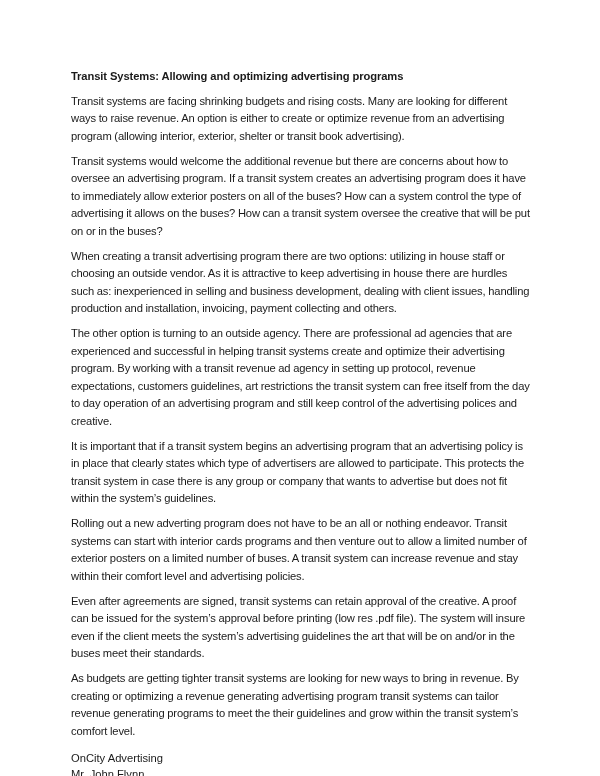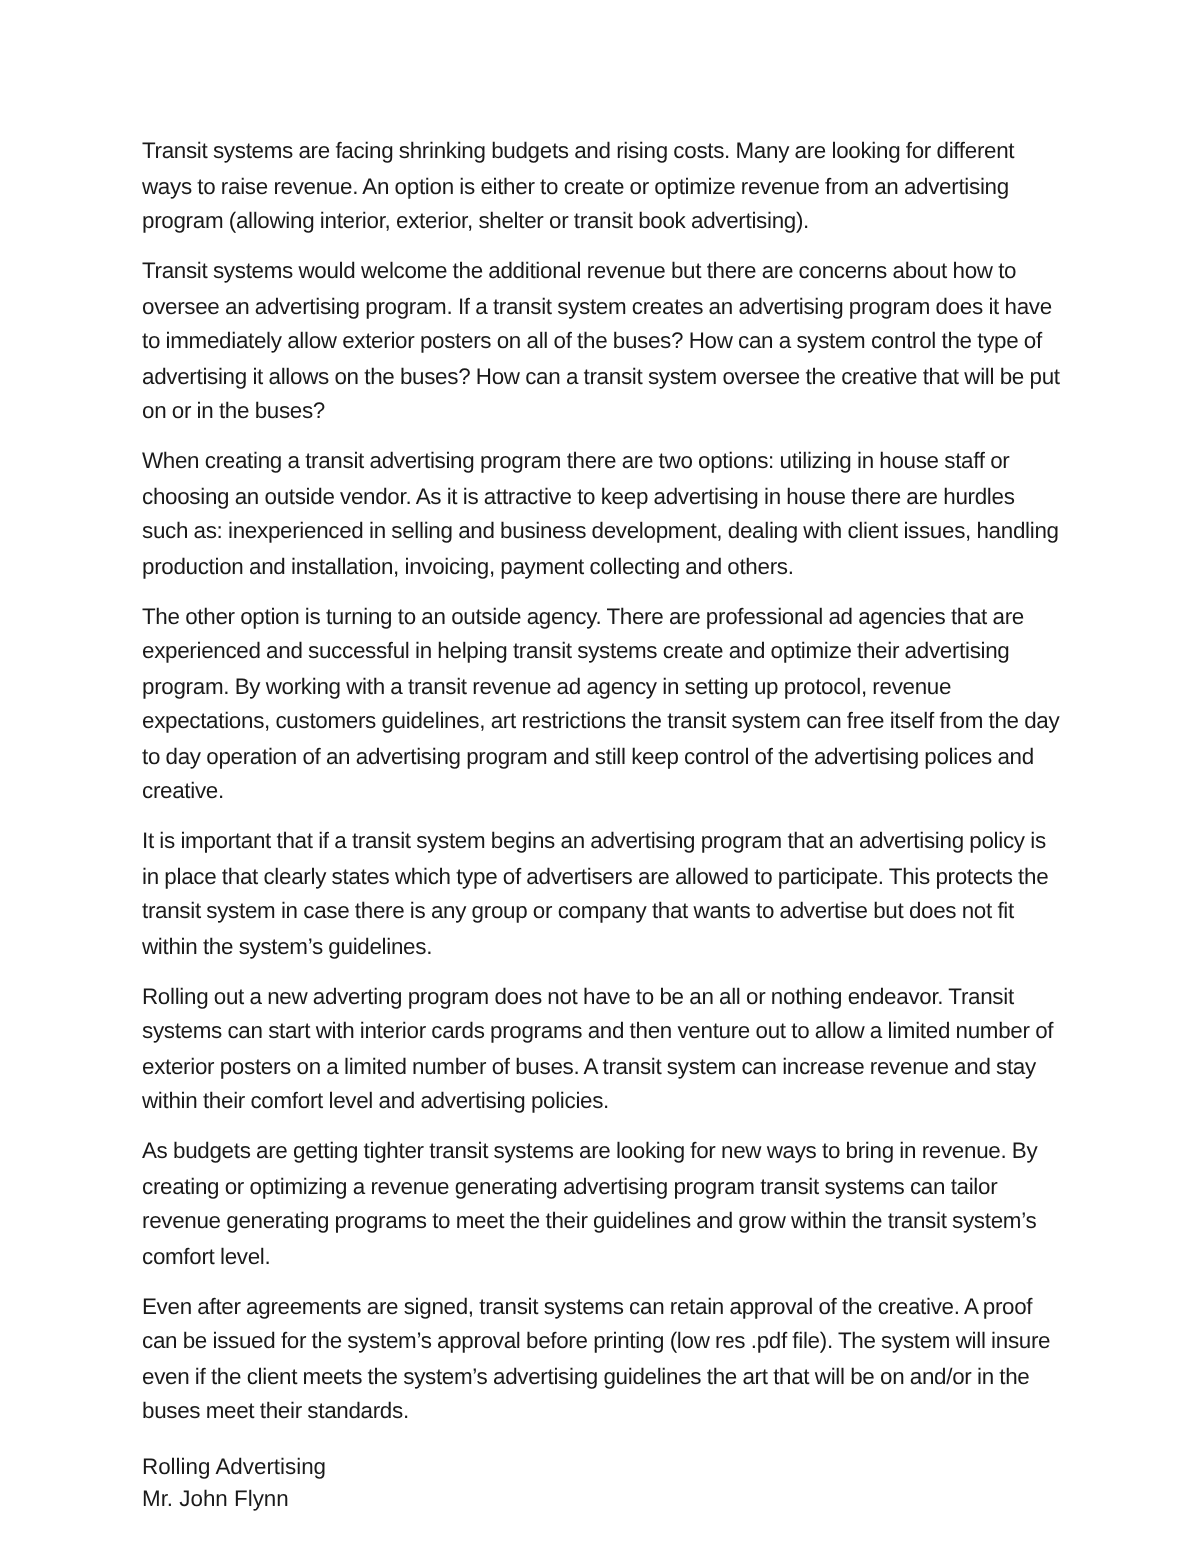--- a/index.html
+++ b/index.html
@@ -41,28 +41,29 @@
     line-height: 16px;
   }
   .sig-line {
     display: block;
   }
 </style>
 </head>
 <body>
 
 <div class="page">
+  <div class="title">Transit Systems:  Allowing and optimizing advertising programs</div>
 
   <p class="para">Transit systems are facing shrinking budgets and rising costs.  Many are looking for different ways to raise revenue.   An option is either to create or optimize revenue from an advertising program (allowing interior, exterior, shelter or transit book advertising).</p>
   <p class="para">Transit systems would welcome the additional revenue but there are concerns about how to oversee an advertising program.  If a transit system creates an advertising program does it have to immediately allow exterior posters on all of the buses? How can a system control the type of advertising it allows on the buses?  How can a transit system oversee the creative that will be put on or in the buses?</p>
   <p class="para">When creating a transit advertising program there are two options:  utilizing in house staff or choosing an outside vendor.  As it is attractive to keep advertising in house there are hurdles such as: inexperienced in selling and business development, dealing with client issues, handling production and installation, invoicing, payment collecting and others.</p>
   <p class="para">The other option is turning to an outside agency.  There are professional ad agencies that are experienced and successful in helping transit systems create and optimize their advertising program.  By working with a transit revenue ad agency in setting up protocol, revenue expectations, customers guidelines, art restrictions the transit system can free itself from the day to day operation of an advertising program and still keep control of the advertising polices and creative.</p>
   <p class="para">It is important that if a transit system begins an advertising program that an advertising policy is in place that clearly states which type of advertisers are allowed to participate.  This protects the transit system in case there is any group or company that wants to advertise but does not fit within the system’s guidelines.</p>
   <p class="para">Rolling out a new adverting program does not have to be an all or nothing endeavor.  Transit systems can start with interior cards programs and then venture out to allow a limited number of exterior posters on a limited number of buses.  A transit system can increase revenue and stay within their comfort level and advertising policies.</p>
+  <p class="para">Even after agreements are signed, transit systems can retain approval of the creative.  A proof can be issued for the system’s approval before printing (low res .pdf file).  The system will insure even if the client meets the system’s advertising guidelines the art that will be on and/or in the buses meet their standards.</p>
   <p class="para">As budgets are getting tighter transit systems are looking for new ways to bring in revenue.  By creating or optimizing a revenue generating advertising program transit systems can tailor revenue generating programs to meet the their guidelines and grow within the transit system’s comfort level.</p>
-  <p class="para">Even after agreements are signed, transit systems can retain approval of the creative.  A proof can be issued for the system’s approval before printing (low res .pdf file).  The system will insure even if the client meets the system’s advertising guidelines the art that will be on and/or in the buses meet their standards.</p>
 
   <div class="signature">
-    <span class="sig-line">Rolling Advertising</span>
+    <span class="sig-line">OnCity Advertising</span>
     <span class="sig-line">Mr. John Flynn</span>
 
   </div>
 </div>
 
 </body></html>

